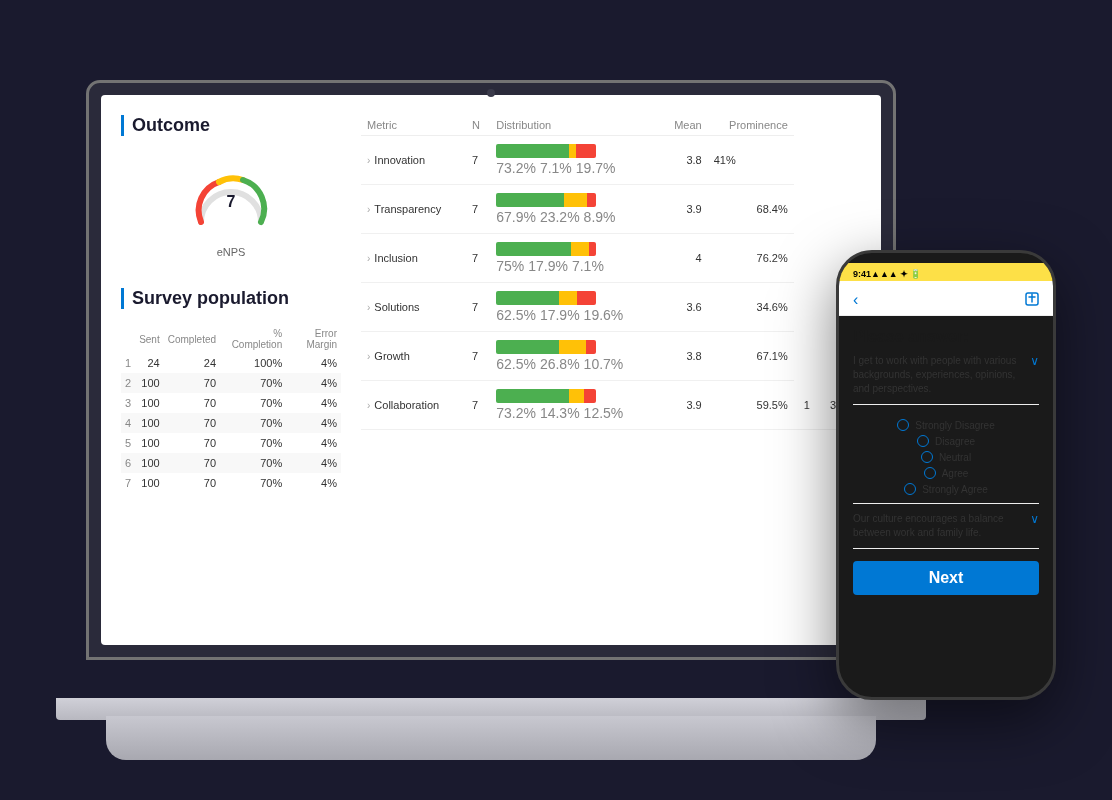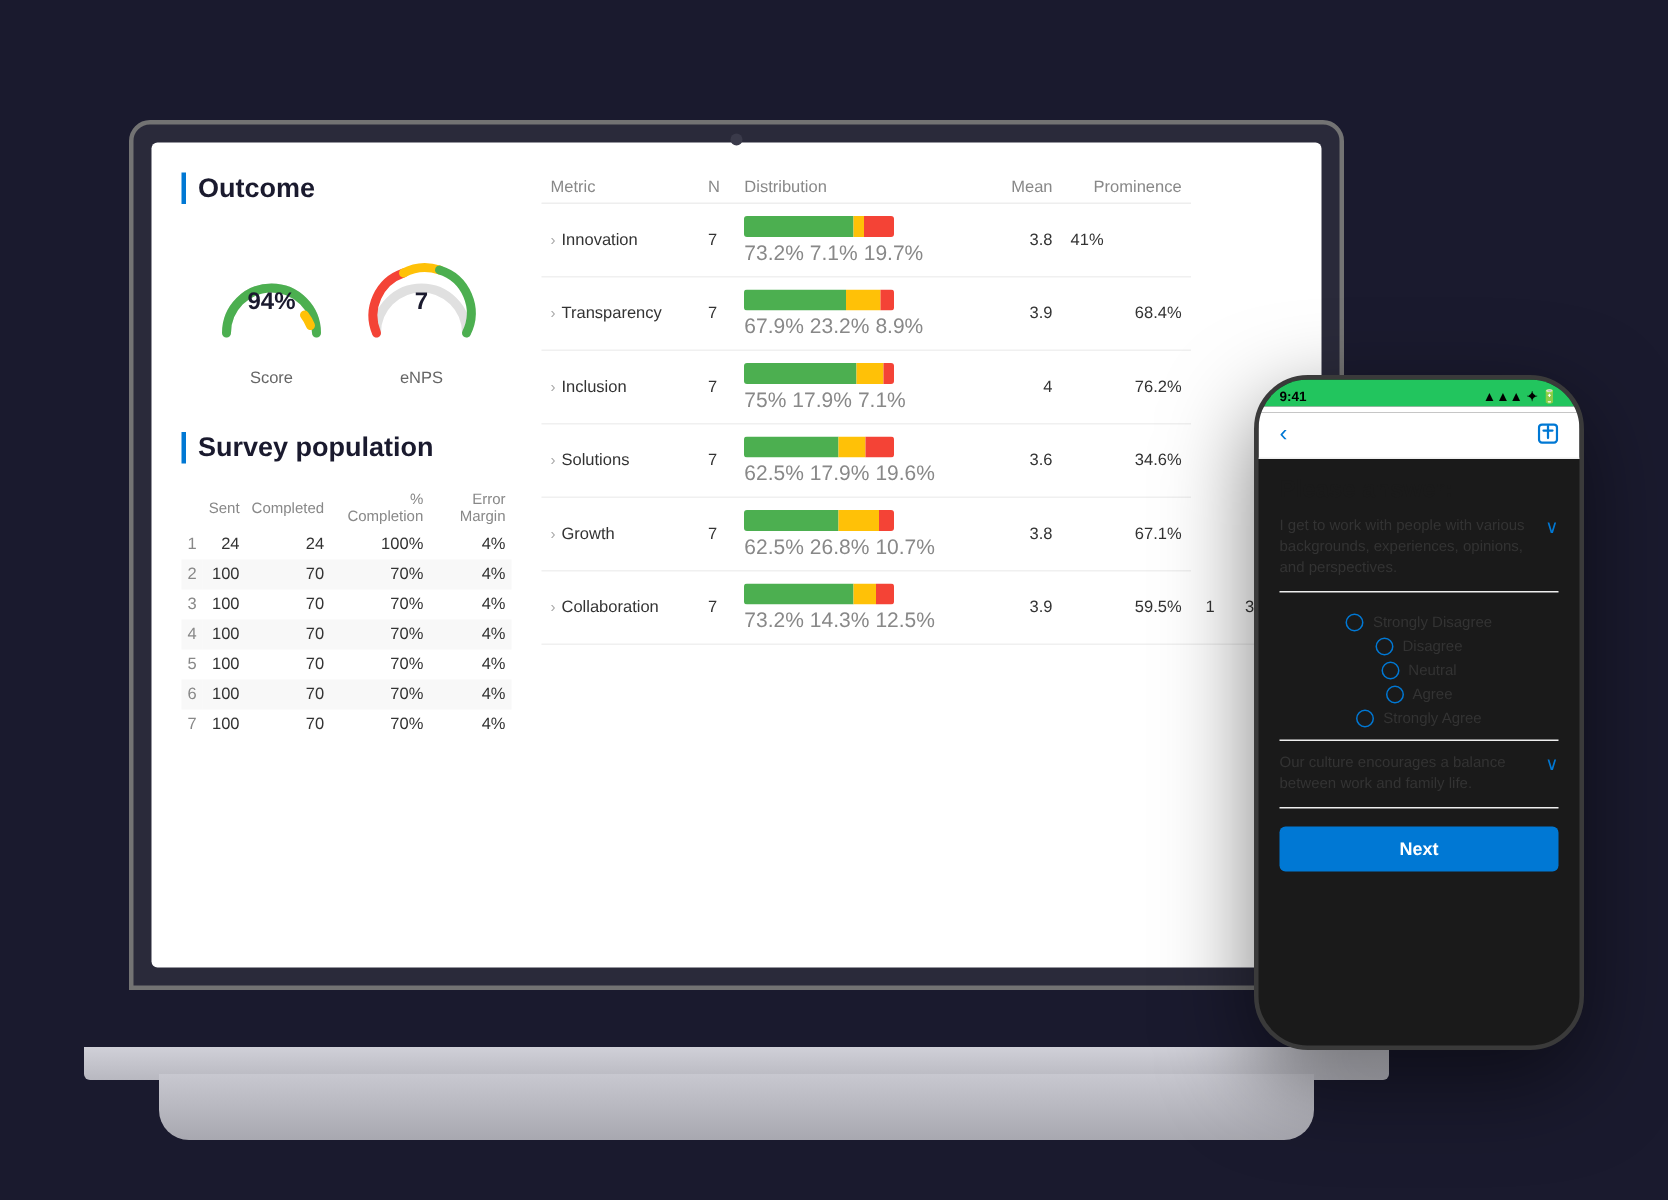--- a/index.html
+++ b/index.html
@@ -358,21 +358,21 @@
       font-size: 10px;
       color: #333;
     }
 
     .next-btn {
       background: #0078d4;
       color: white;
       border: none;
       border-radius: 4px;
       padding: 8px 16px;
-      font-size: 12px;
+      font-size: 16px;
       font-weight: 600;
       width: 100%;
       margin-top: 4px;
       cursor: pointer;
     }
 
     
     .gauge-svg {
       width: 80px;
       height: 80px;
@@ -388,31 +388,20 @@
       <div class="laptop-camera"></div>
       <div class="laptop-screen">
         <div class="dashboard">
 
           <div class="left-panel">
 
             <div class="outcome-section">
               <div class="section-title">Outcome</div>
               <div class="gauges">
 
-                <div class="gauge-item">
-                  <div class="gauge-circle">
-                    <svg class="gauge-svg" viewBox="0 0 80 80">
-                      <path d="M 10 60 A 30 30 0 1 1 70 60" fill="none" stroke="#e0e0e0" stroke-width="6" stroke-linecap="round"></path>
-                      <path d="M 10 60 A 30 30 0 1 1 70 60" fill="none" stroke="#4caf50" stroke-width="6" stroke-linecap="round" stroke-dasharray="150" stroke-dashoffset="10"></path>
-                      <path d="M 62 48 A 30 30 0 0 1 66 55" fill="none" stroke="#ffc107" stroke-width="6" stroke-linecap="round"></path>
-                    </svg>
-                    <div class="gauge-value">94%</div>
-                  </div>
-                  <div class="gauge-label">Score</div>
-                </div>
 
                 <div class="gauge-item">
                   <div class="gauge-circle">
                     <svg class="gauge-svg" viewBox="0 0 80 80">
                       <path d="M 10 60 A 30 30 0 1 1 70 60" fill="none" stroke="#e0e0e0" stroke-width="6" stroke-linecap="round"></path>
                       <path d="M 10 60 A 30 30 0 0 1 28 20" fill="none" stroke="#f44336" stroke-width="6" stroke-linecap="round"></path>
                       <path d="M 28 20 A 30 30 0 0 1 52 18" fill="none" stroke="#ffc107" stroke-width="6" stroke-linecap="round"></path>
                       <path d="M 52 18 A 30 30 0 0 1 70 60" fill="none" stroke="#4caf50" stroke-width="6" stroke-linecap="round"></path>
                     </svg>
                     <div class="gauge-value">7</div>
@@ -652,21 +641,21 @@
 
         </div>
       </div>
     </div>
     <div class="laptop-base"></div>
     <div class="laptop-foot"></div>
   </div>
 
   <div class="phone">
 
-    <div style="background:#22c55e; padding: 6px 14px 2px; display:flex; justify-content:space-between; font-size:9px; font-weight:600;">
+    <div style="background:#fde047; padding: 6px 14px 2px; display:flex; justify-content:flex-start; font-size:9px; font-weight:600;margin-top:10px;">
       <span>9:41</span>
       <span>▲▲▲ ✦ 🔋</span>
     </div>
 
     <div style="background:#fff; height:4px;"></div>
 
     <div class="phone-header">
       <span class="phone-back-btn">‹</span>
       <span class="phone-share-btn">
         <svg width="14" height="14" viewBox="0 0 14 14">

